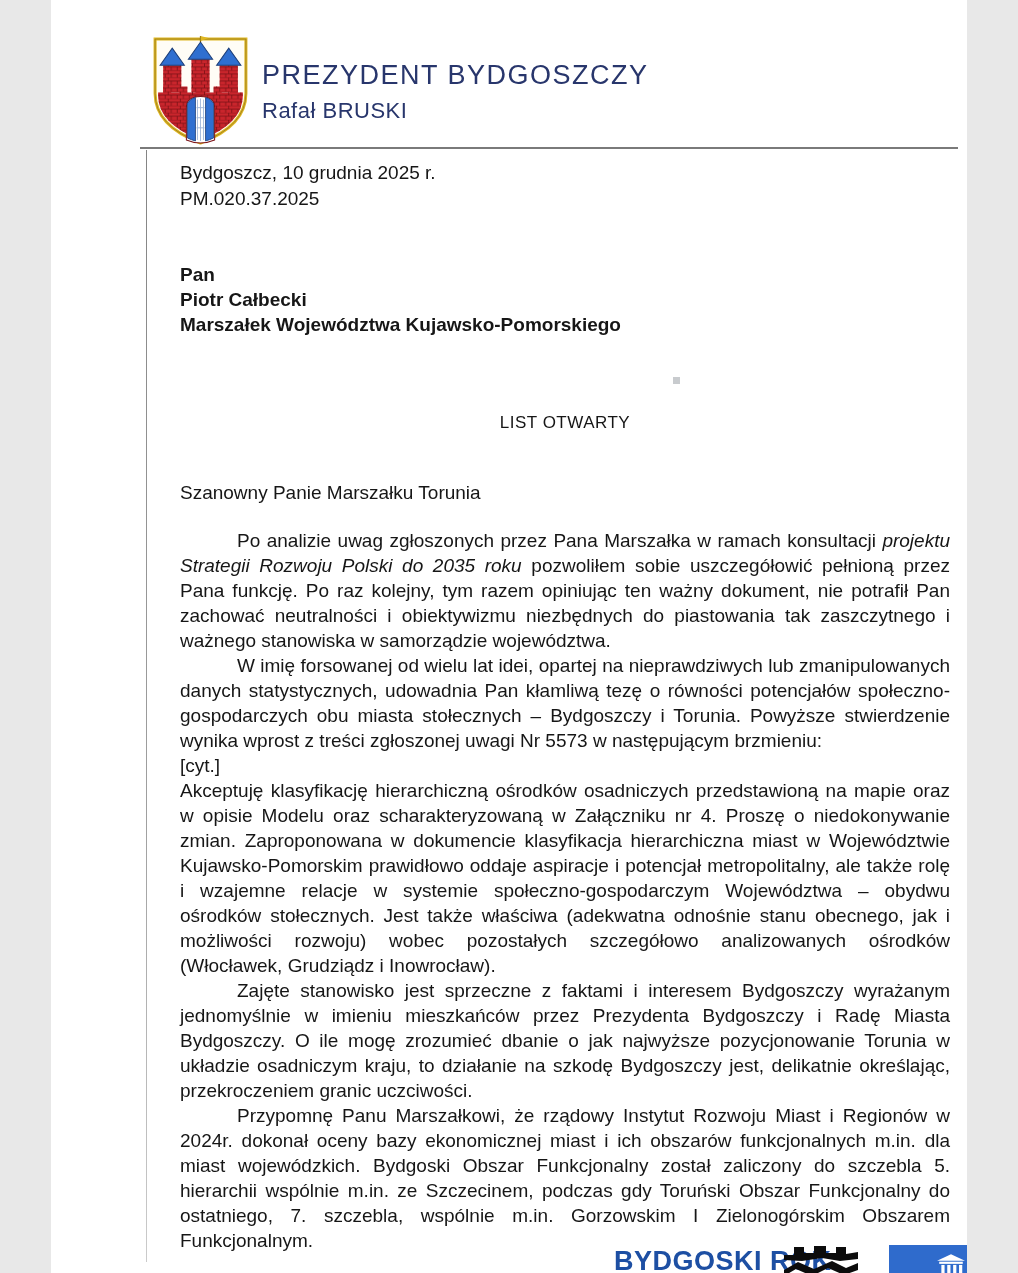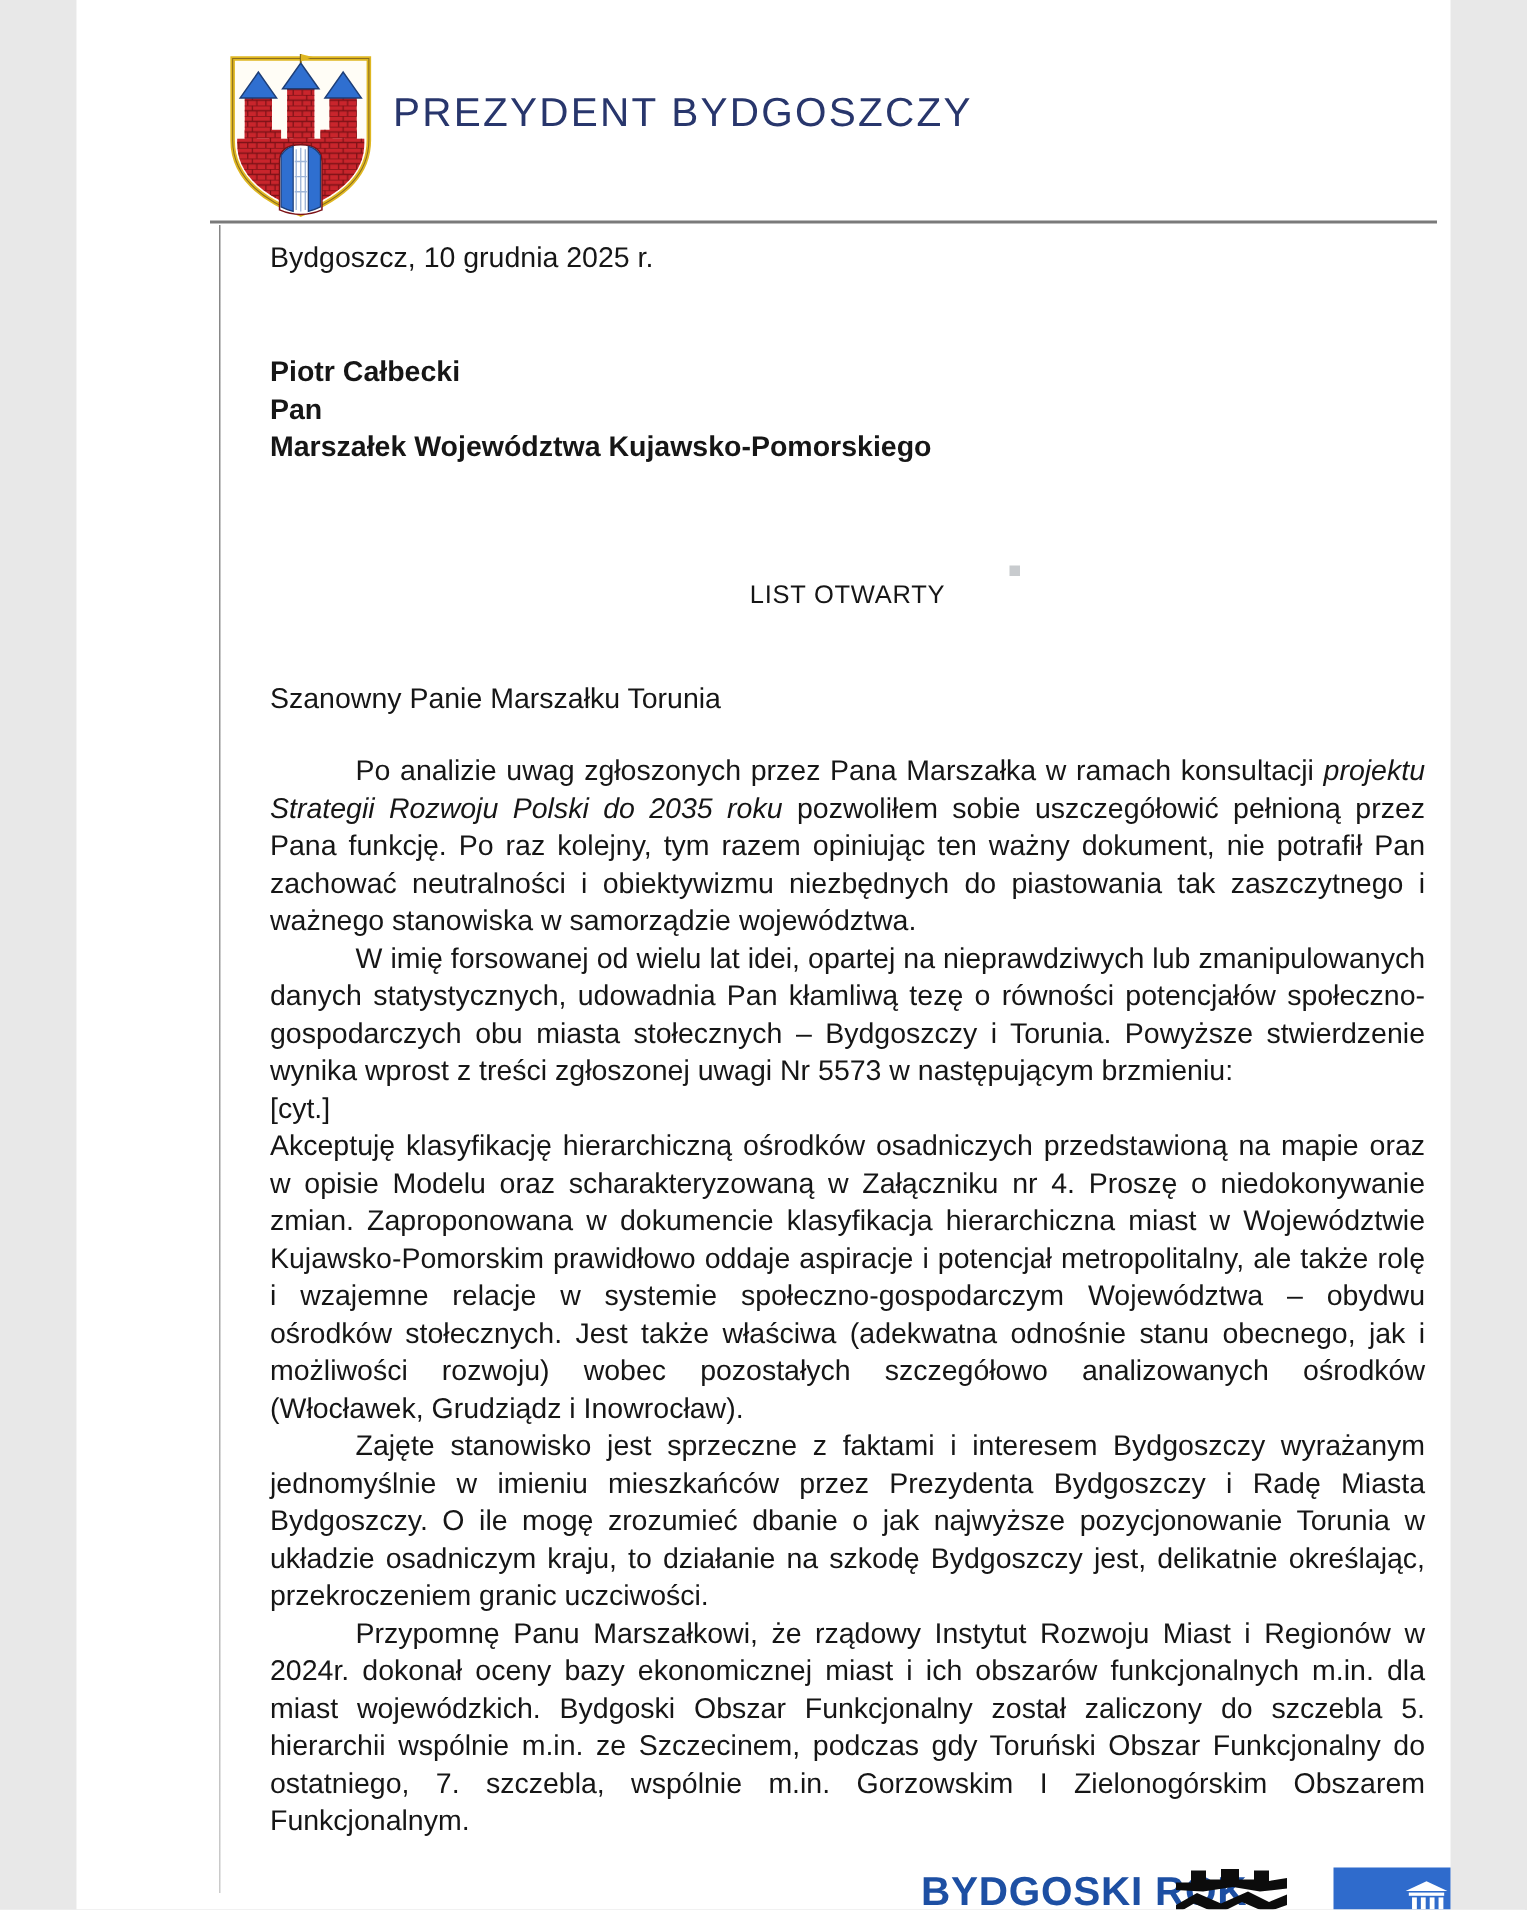--- a/index.html
+++ b/index.html
@@ -74,32 +74,34 @@
     <polygon points="50,1 58,3 50,6" fill="var(--crest-gold)"></polygon>
 
     <path d="M36,104 V72 Q36,61 50,61 Q64,61 64,72 V104 Q57,107 50,107 Q43,107 36,104 Z" fill="#ffffff" stroke="var(--crest-dark-red)" stroke-width="1"></path>
     <path d="M37,68 Q40,63 45,62 L45,105 Q41,104 37,102 Z" fill="var(--crest-blue)" stroke="#1d3e77" stroke-width="0.8"></path>
     <path d="M63,68 Q60,63 55,62 L55,105 Q59,104 63,102 Z" fill="var(--crest-blue)" stroke="#1d3e77" stroke-width="0.8"></path>
     <path d="M47,64 V104 M50,63 V105 M53,64 V104 M46,72 H54 M46,82 H54 M46,92 H54" stroke="#9fb6d8" stroke-width="0.9" fill="none"></path>
   </svg>
 
   <div class="head-text">
     <div class="head-title">PREZYDENT BYDGOSZCZY</div>
+    <div class="head-sub">Rafał BRUSKI</div>
   </div>
 
   <div class="rule"></div>
   <div class="vline"></div>
   <div class="artifact"></div>
 
   <div class="content">
     <div class="meta-line">Bydgoszcz, 10 grudnia 2025 r.</div>
+    <div class="meta-line">PM.020.37.2025</div>
 
     <div class="recipient">
+      <div>Pan</div>
       <div>Piotr Całbecki</div>
-      <div>Pan</div>
       <div>Marszałek Województwa Kujawsko-Pomorskiego</div>
     </div>
 
     <div class="letter-title">LIST OTWARTY</div>
 
     <div class="salutation">Szanowny Panie Marszałku Torunia</div>
 
     <div class="body-text">
       <p class="indent"><span>Po analizie uwag zgłoszonych przez Pana Marszałka w ramach konsultacji </span><em>projektu Strategii Rozwoju Polski do 2035 roku</em><span> pozwoliłem sobie uszczegółowić pełnioną przez Pana funkcję. Po raz kolejny, tym razem opiniując ten ważny dokument, nie potrafił Pan zachować neutralności i obiektywizmu niezbędnych do piastowania tak zaszczytnego i ważnego stanowiska w samorządzie województwa.</span></p>
       <p class="indent">W imię forsowanej od wielu lat idei, opartej na nieprawdziwych lub zmanipulowanych danych statystycznych, udowadnia Pan kłamliwą tezę o równości potencjałów społeczno-gospodarczych obu miasta stołecznych – Bydgoszczy i Torunia. Powyższe stwierdzenie wynika wprost z treści zgłoszonej uwagi Nr 5573 w następującym brzmieniu:</p>

